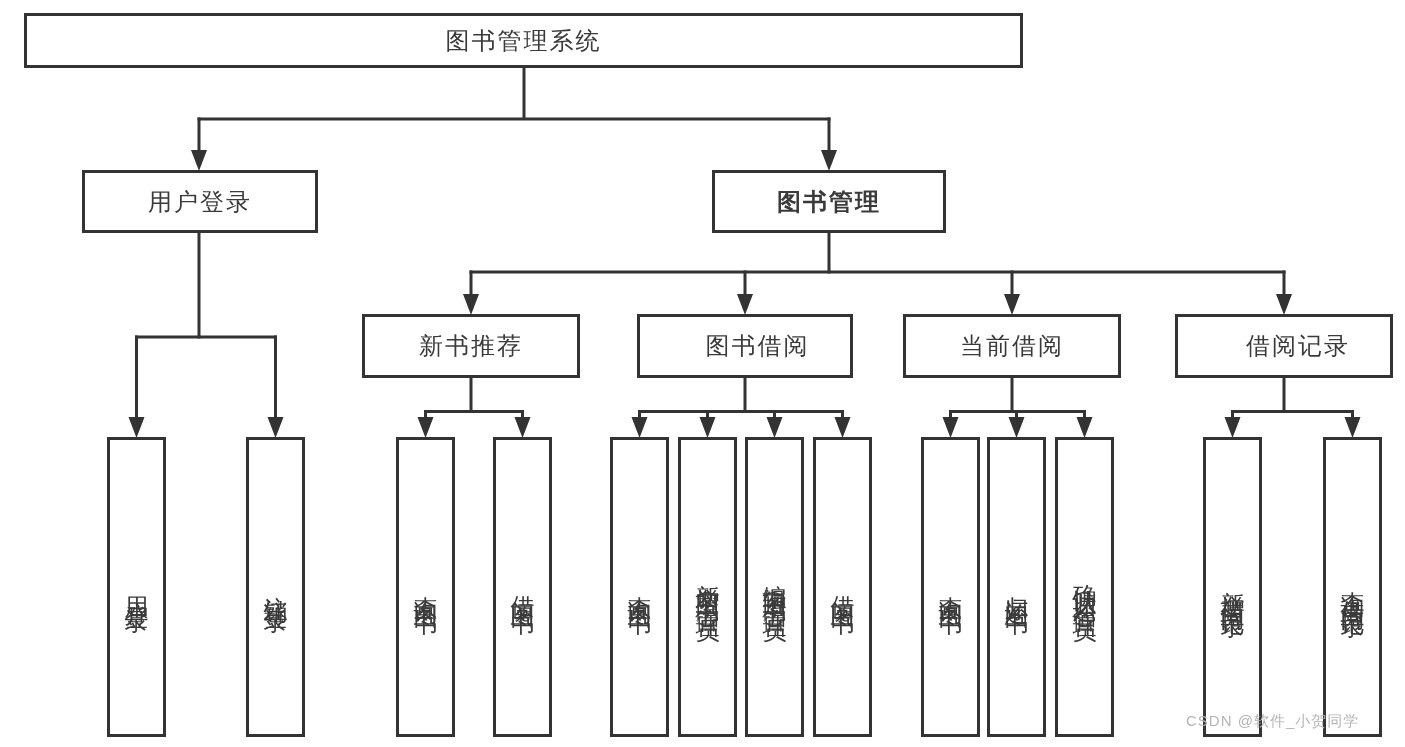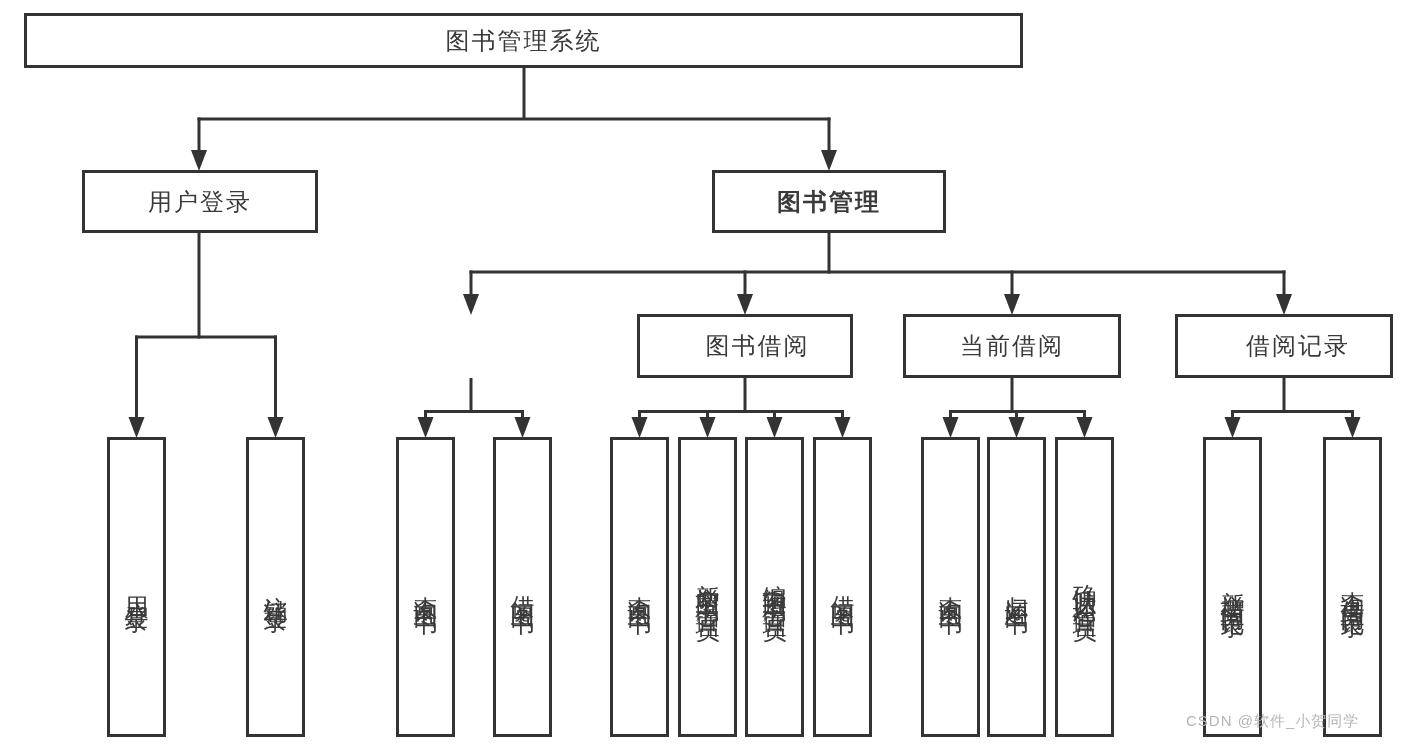--- a/index.html
+++ b/index.html
@@ -131,20 +131,23 @@
     <span class="label">图书管理系统</span>
   </div>
 
   <div class="node" style="left:82px; top:170px; width:236px; height:63px;">
     <span class="label">用户登录</span>
   </div>
   <div class="node" style="left:712px; top:170px; width:234px; height:63px;font-weight:bold;">
     <span class="label">图书管理</span>
   </div>
 
+  <div class="node" style="left:362px; top:314px; width:218px; height:64px;">
+    <span class="label">新书推荐</span>
+  </div>
   <div class="node" style="left:637px; top:314px; width:216px; height:64px;padding-left:25px;">
     <span class="label">图书借阅</span>
   </div>
   <div class="node" style="left:903px; top:314px; width:218px; height:64px;">
     <span class="label">当前借阅</span>
   </div>
   <div class="node" style="left:1175px; top:314px; width:218px; height:64px;padding-left:28px;">
     <span class="label">借阅记录</span>
   </div>
 

